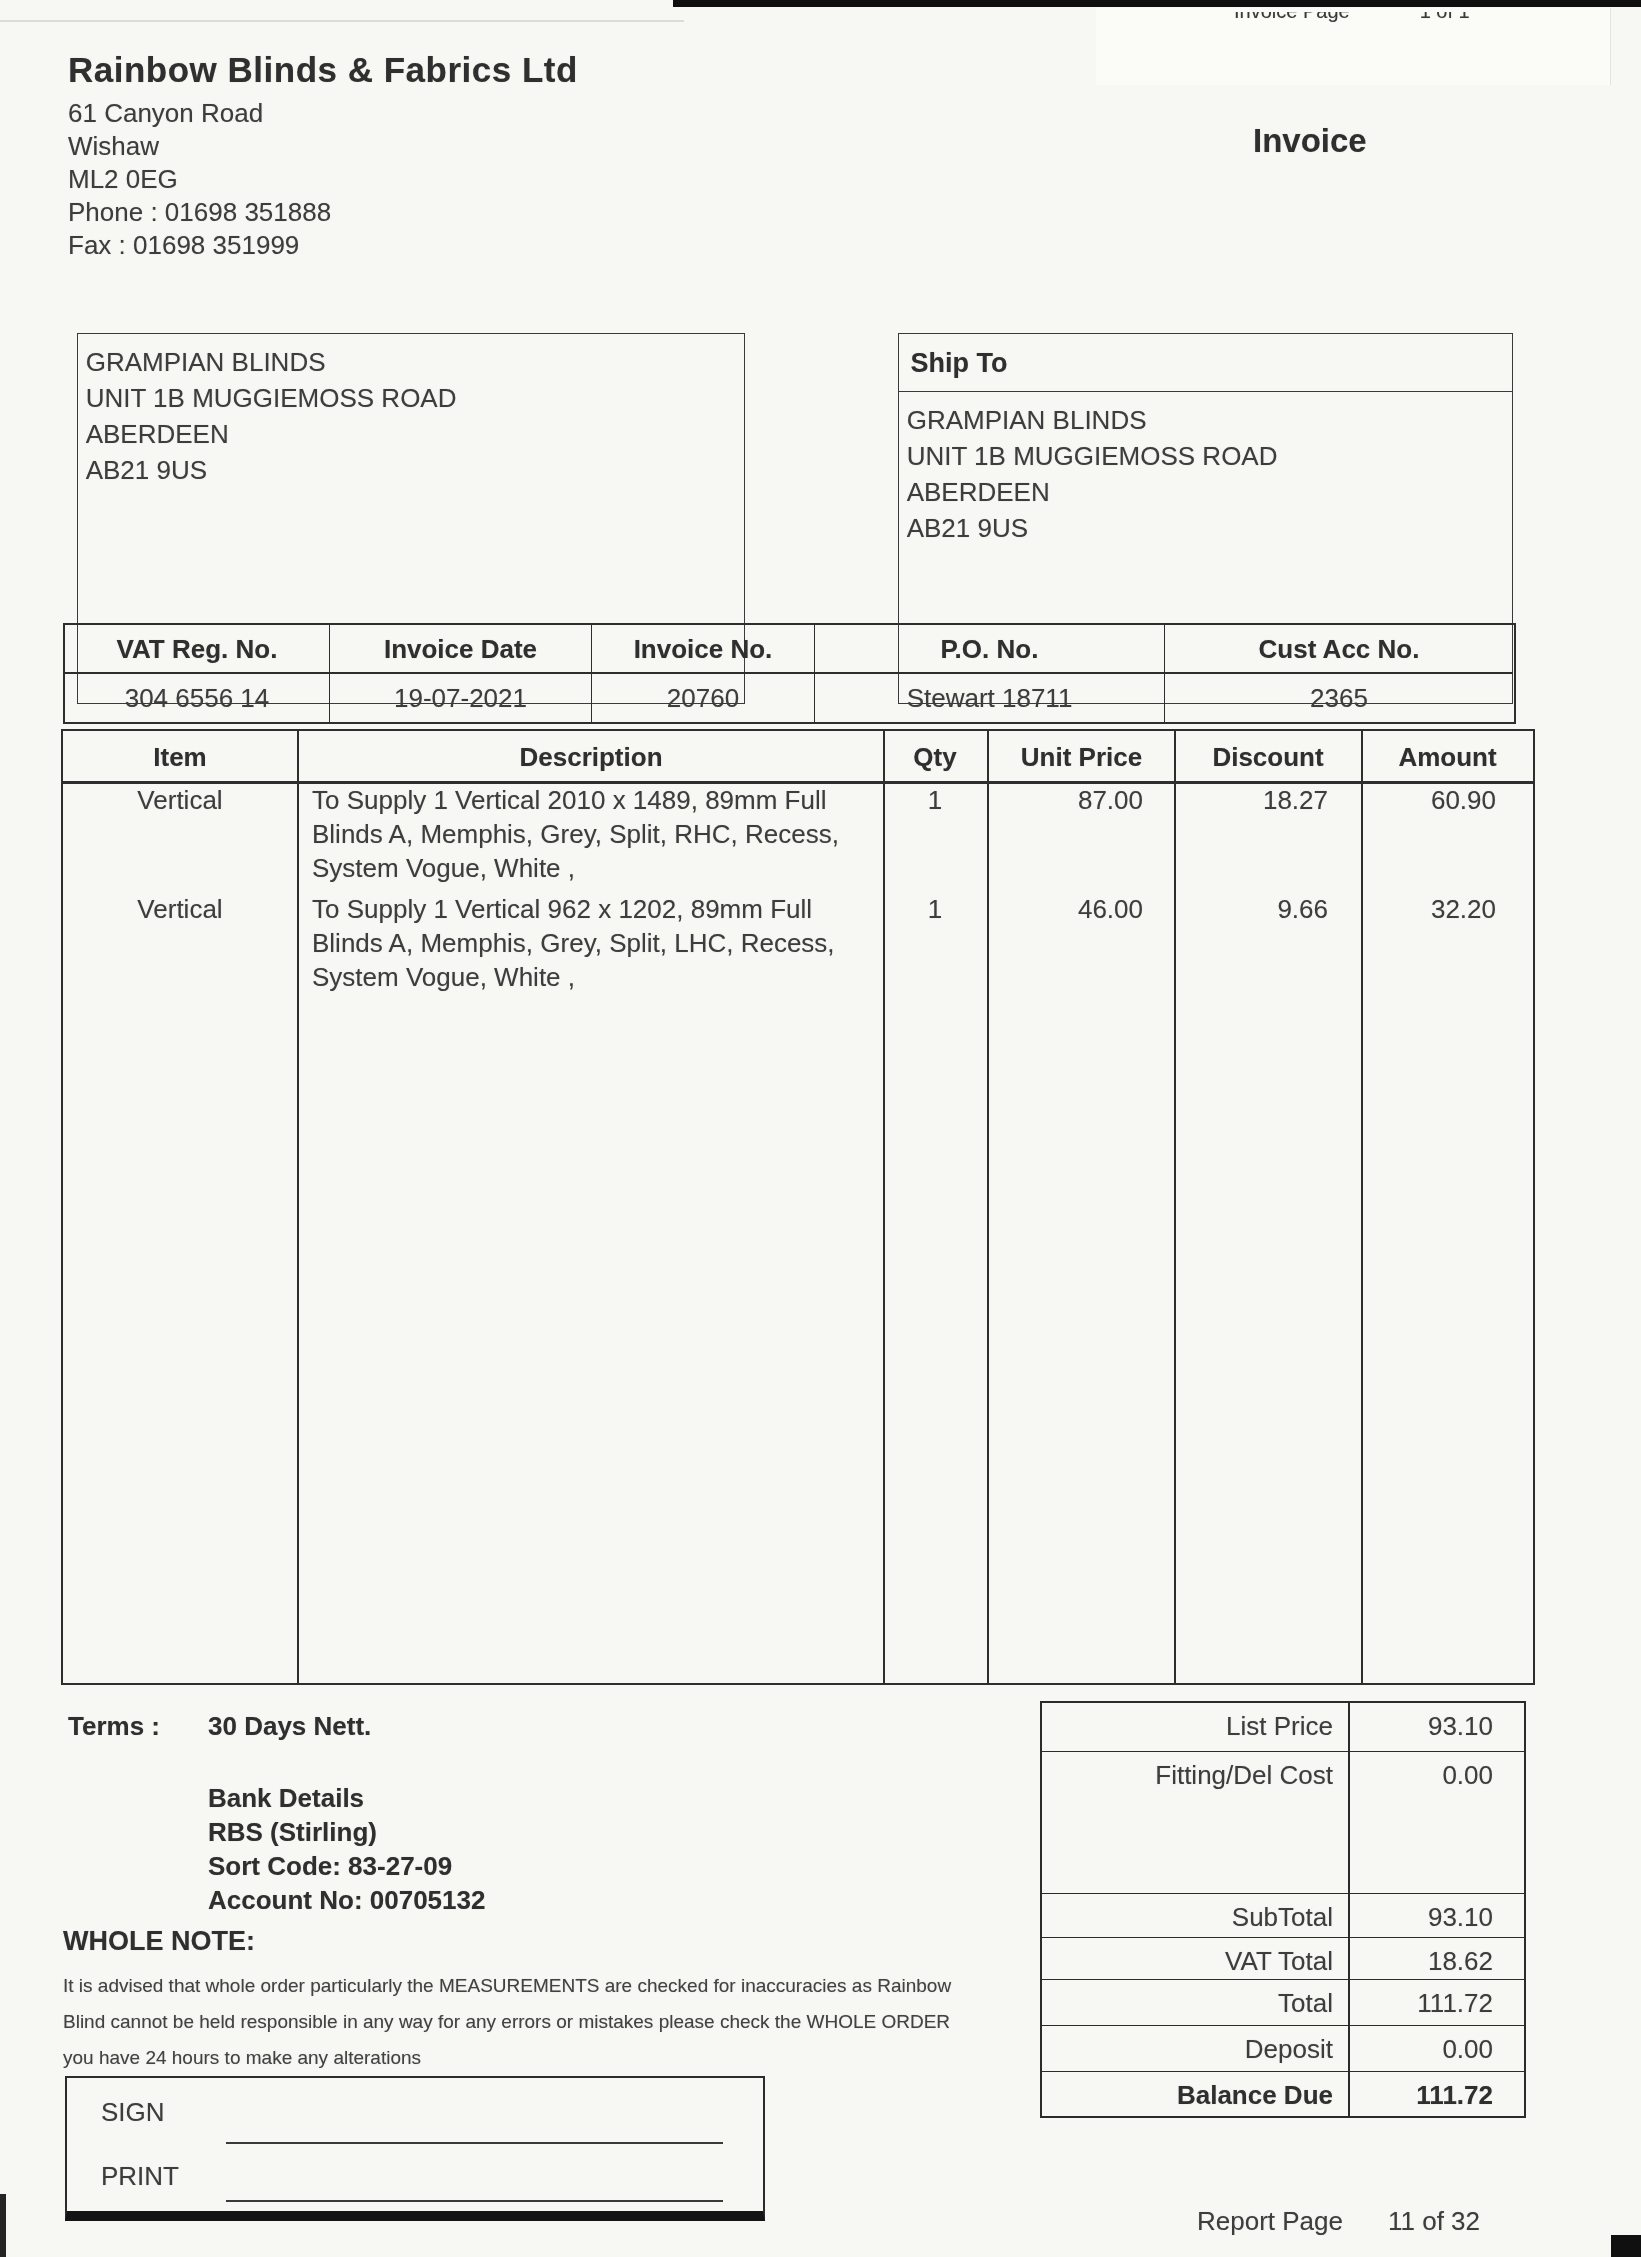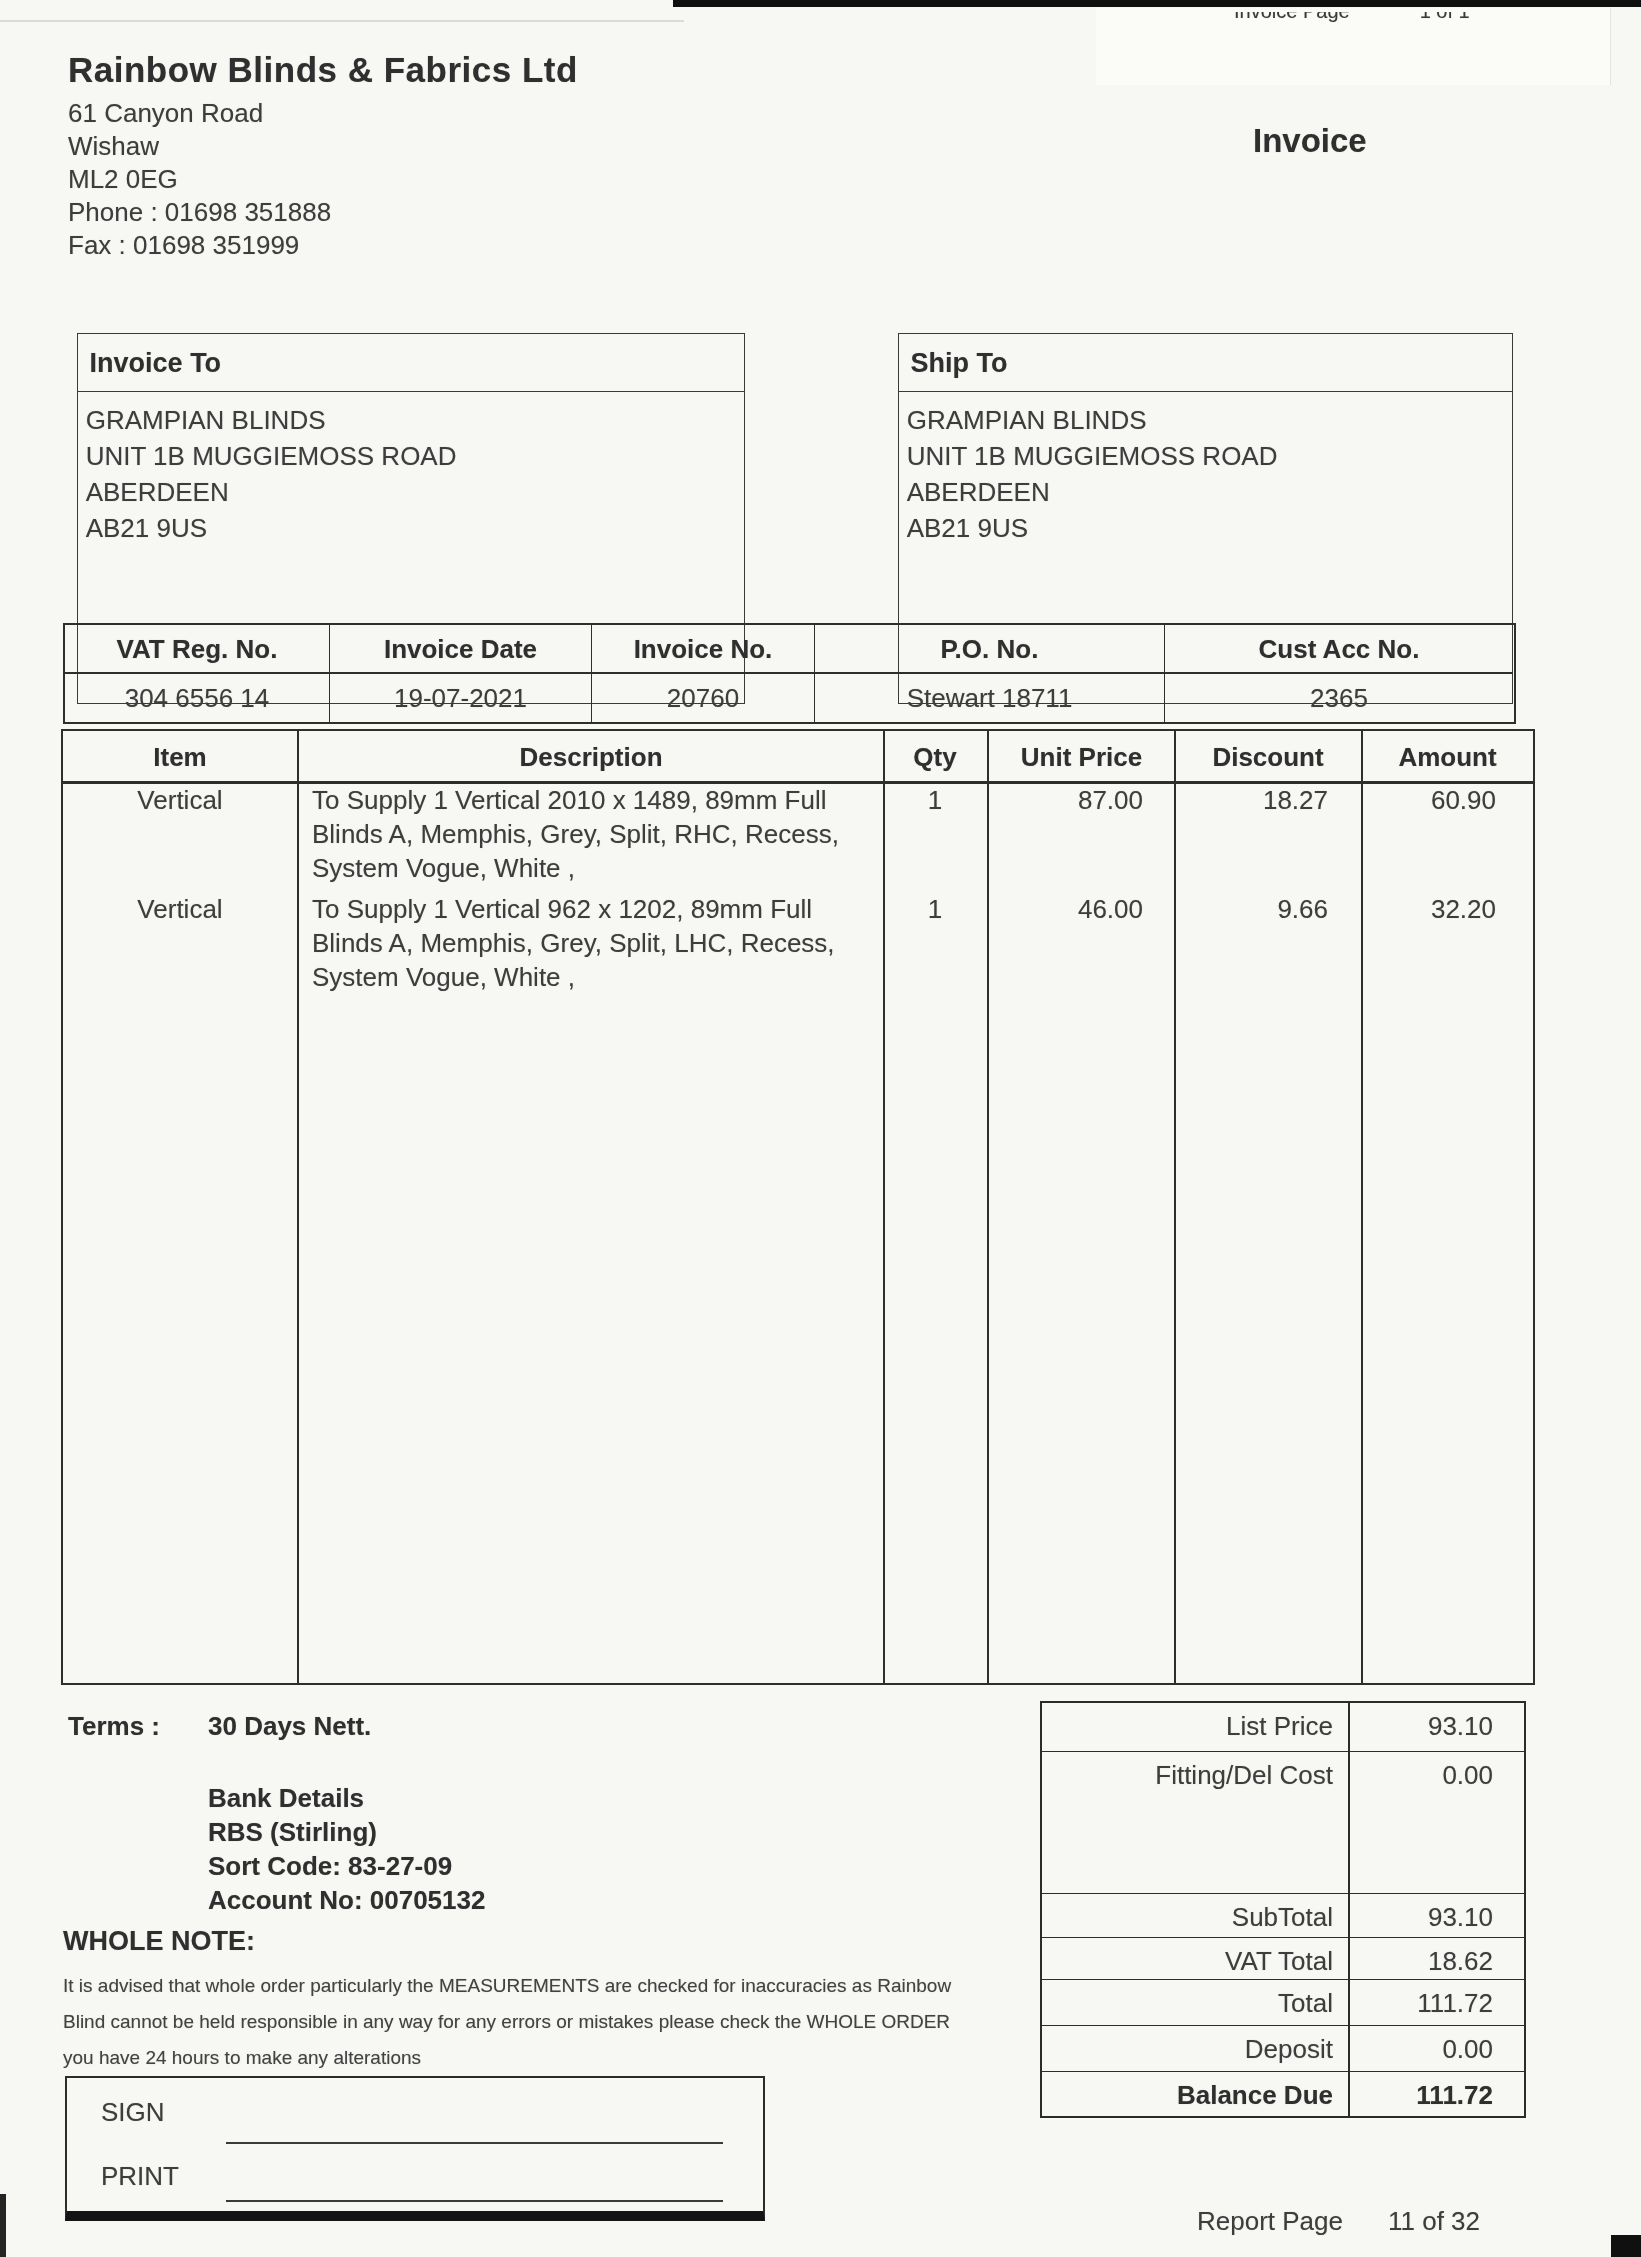--- a/index.html
+++ b/index.html
@@ -88,21 +88,20 @@
     <div>61 Canyon Road</div>
     <div>Wishaw</div>
     <div>ML2 0EG</div>
     <div>Phone : 01698 351888</div>
     <div>Fax : 01698 351999</div>
   </div>
 
   <div class="abs doc-title b">Invoice</div>
 
   <div class="abs addr-box box-invoice-to">
-    <div class="hdr b">Invoice To</div>
     <div class="content">
       <div>GRAMPIAN BLINDS</div>
       <div>UNIT 1B MUGGIEMOSS ROAD</div>
       <div>ABERDEEN</div>
       <div>AB21 9US</div>
     </div>
   </div>
 
   <div class="abs addr-box box-ship-to">
     <div class="hdr b">Ship To</div>

